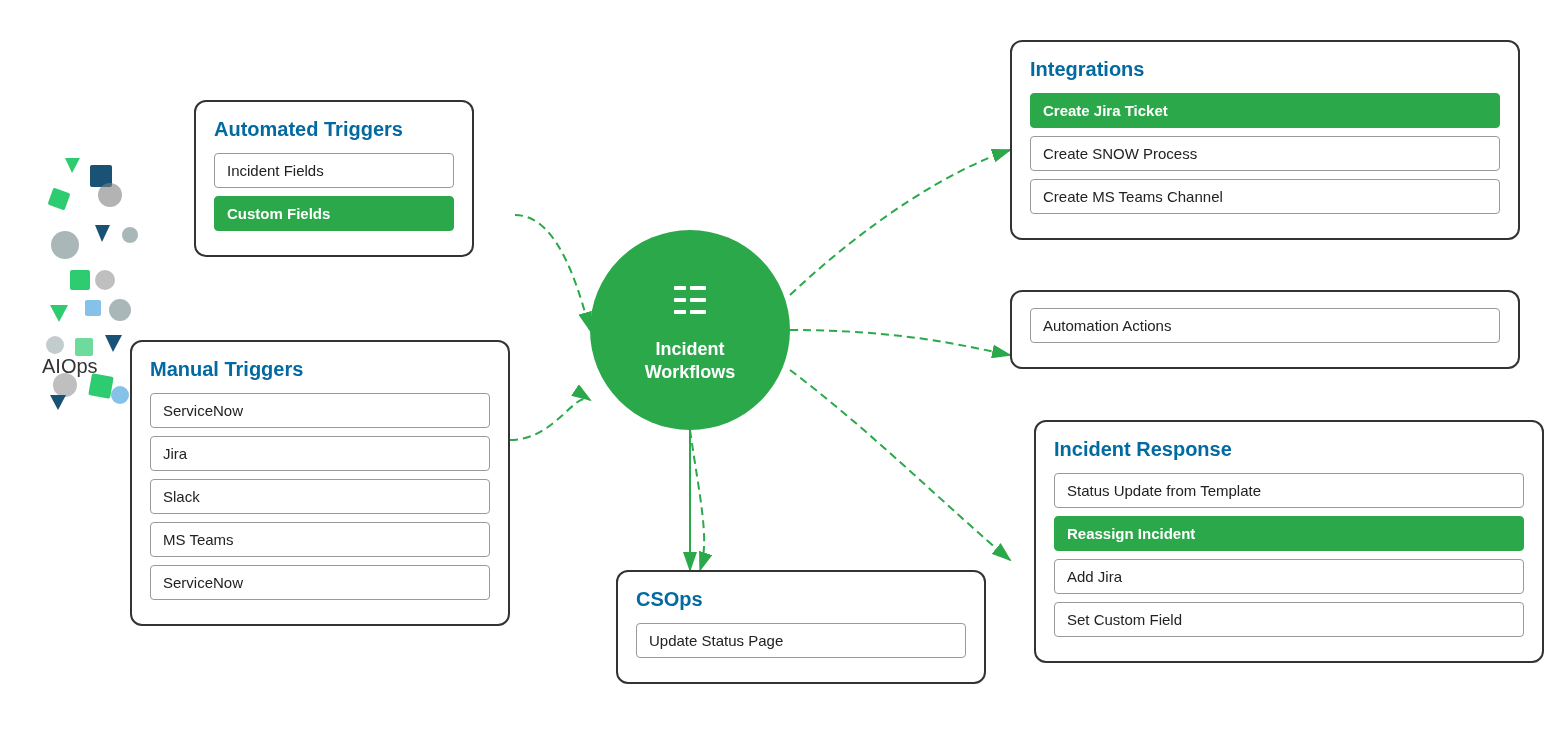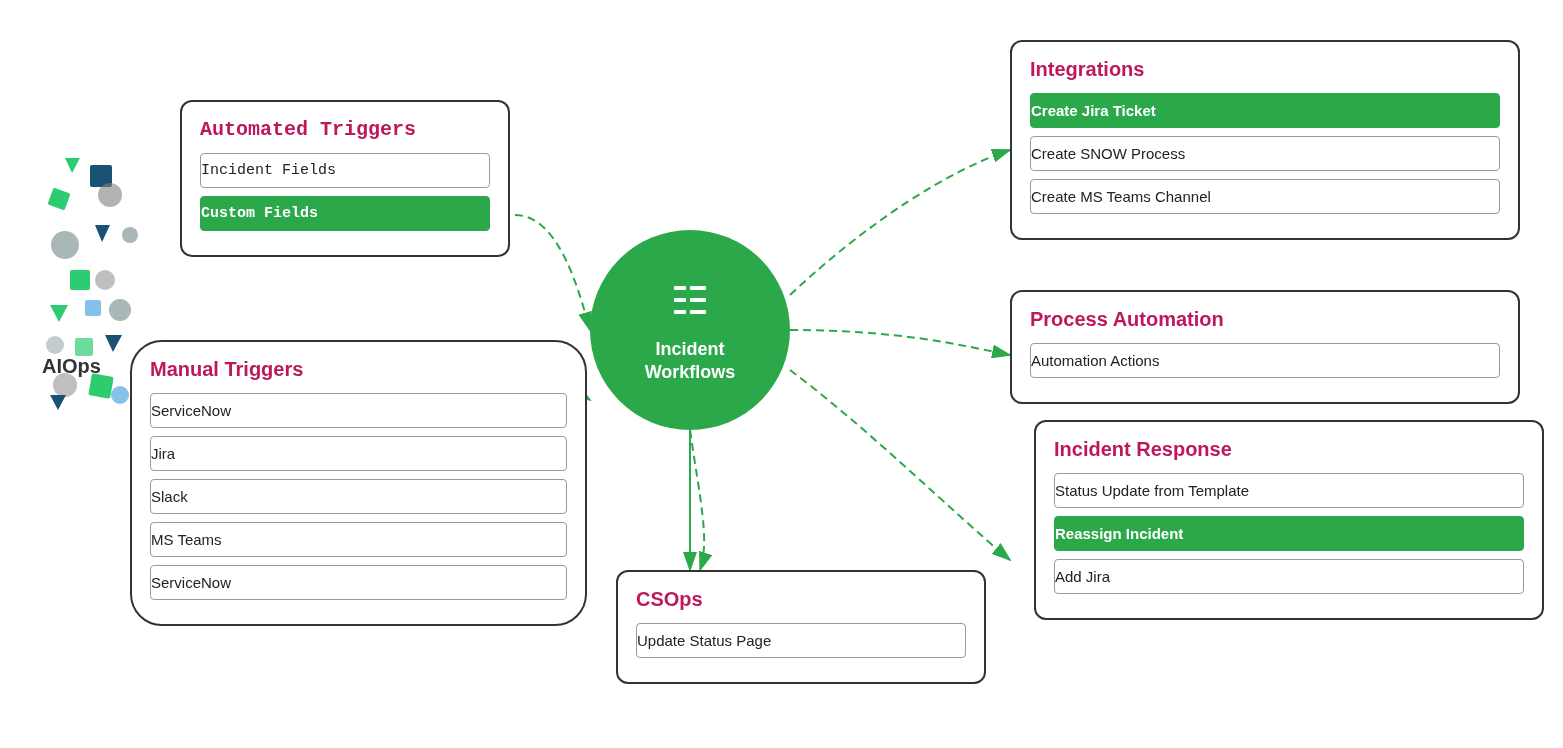--- a/index.html
+++ b/index.html
@@ -25,21 +25,21 @@
       top: 80px;
       width: 170px;
       height: 560px;
     }
 
     .aiops-text {
       position: absolute;
       left: 32px;
       top: 275px;
       font-size: 20px;
-      font-weight: bold;
+      font-weight: normal;
       color: #333;
     }
 
     
     .logo-shapes {
       position: absolute;
       left: 0;
       top: 0;
       width: 170px;
       height: 560px;
@@ -50,55 +50,53 @@
       position: absolute;
       border: 2px solid #333;
       border-radius: 12px;
       background: #fff;
       padding: 16px 18px;
     }
 
     .box-title {
       font-size: 20px;
       font-weight: bold;
-      color: #be185d;
+      color: #0369a1;
       margin-bottom: 12px;
     }
 
     .box-item {
       border: 1.5px solid #999;
       border-radius: 4px;
-      padding: 8px 0;
+      padding: 8px 12px;
       margin-bottom: 8px;
       font-size: 15px;
       color: #222;
       background: #fff;
     }
 
     .box-item.active {
       background: #2ba84a;
       color: #fff;
       font-weight: bold;
       border-color: #2ba84a;
     }
 
     
     .automated-triggers {
-      left: 180px;
+      left: 194px;
       top: 100px;
-      width: 330px;
-      font-family: Liberation Mono, monospace;
+      width: 280px;
     }
 
     
     .manual-triggers {
       left: 130px;
       top: 340px;
-      width: 457px;
-      border-radius: 32px;
+      width: 380px;
     }
 
     
     .integrations {
       left: 1010px;
       top: 40px;
       width: 510px;
     }
 
     
@@ -257,29 +255,29 @@
   </div>
 
   <div class="box integrations">
     <div class="box-title">Integrations</div>
     <div class="box-item active">Create Jira Ticket</div>
     <div class="box-item">Create SNOW Process</div>
     <div class="box-item">Create MS Teams Channel</div>
   </div>
 
   <div class="box process-automation">
-    <div class="box-title">Process Automation</div>
     <div class="box-item">Automation Actions</div>
   </div>
 
   <div class="box incident-response">
     <div class="box-title">Incident Response</div>
     <div class="box-item">Status Update from Template</div>
     <div class="box-item active">Reassign Incident</div>
     <div class="box-item">Add Jira</div>
+    <div class="box-item">Set Custom Field</div>
   </div>
 
   <div class="box csops">
     <div class="box-title">CSOps</div>
     <div class="box-item">Update Status Page</div>
   </div>
 
 </div>
 
 </body></html>

